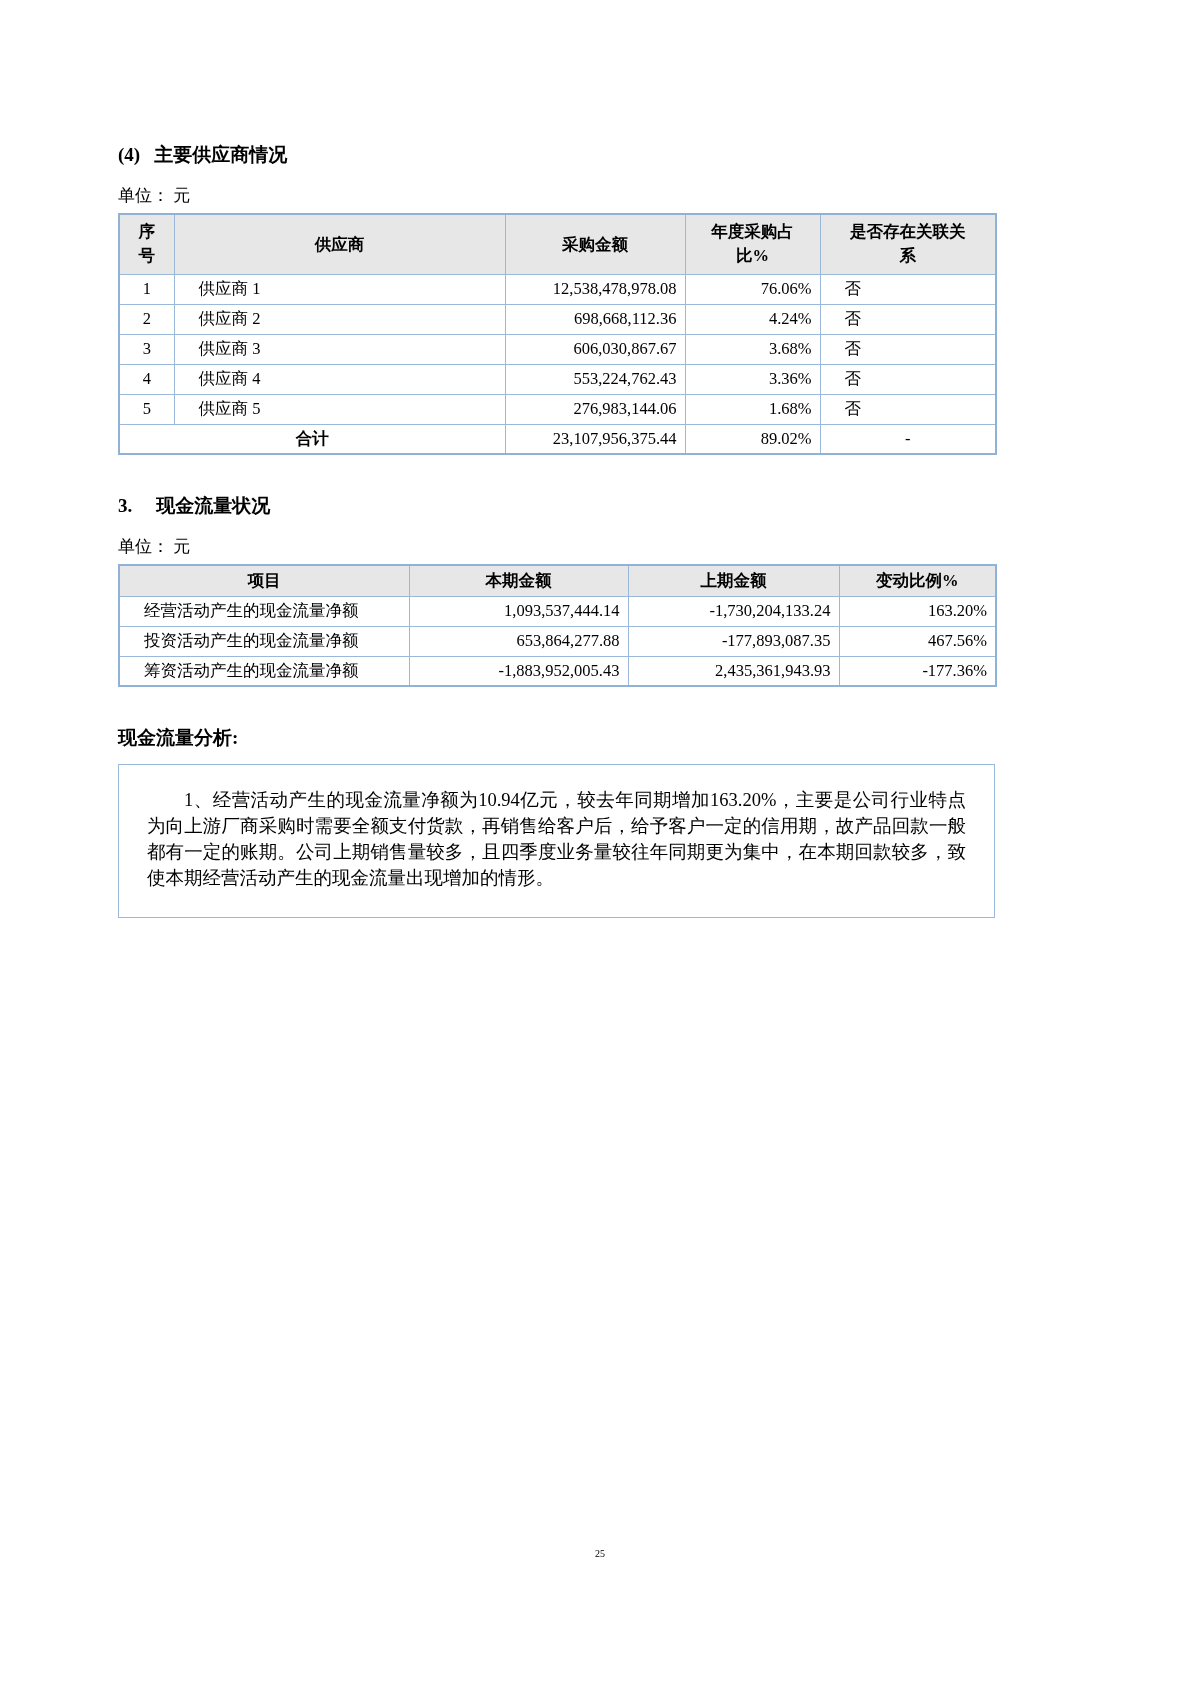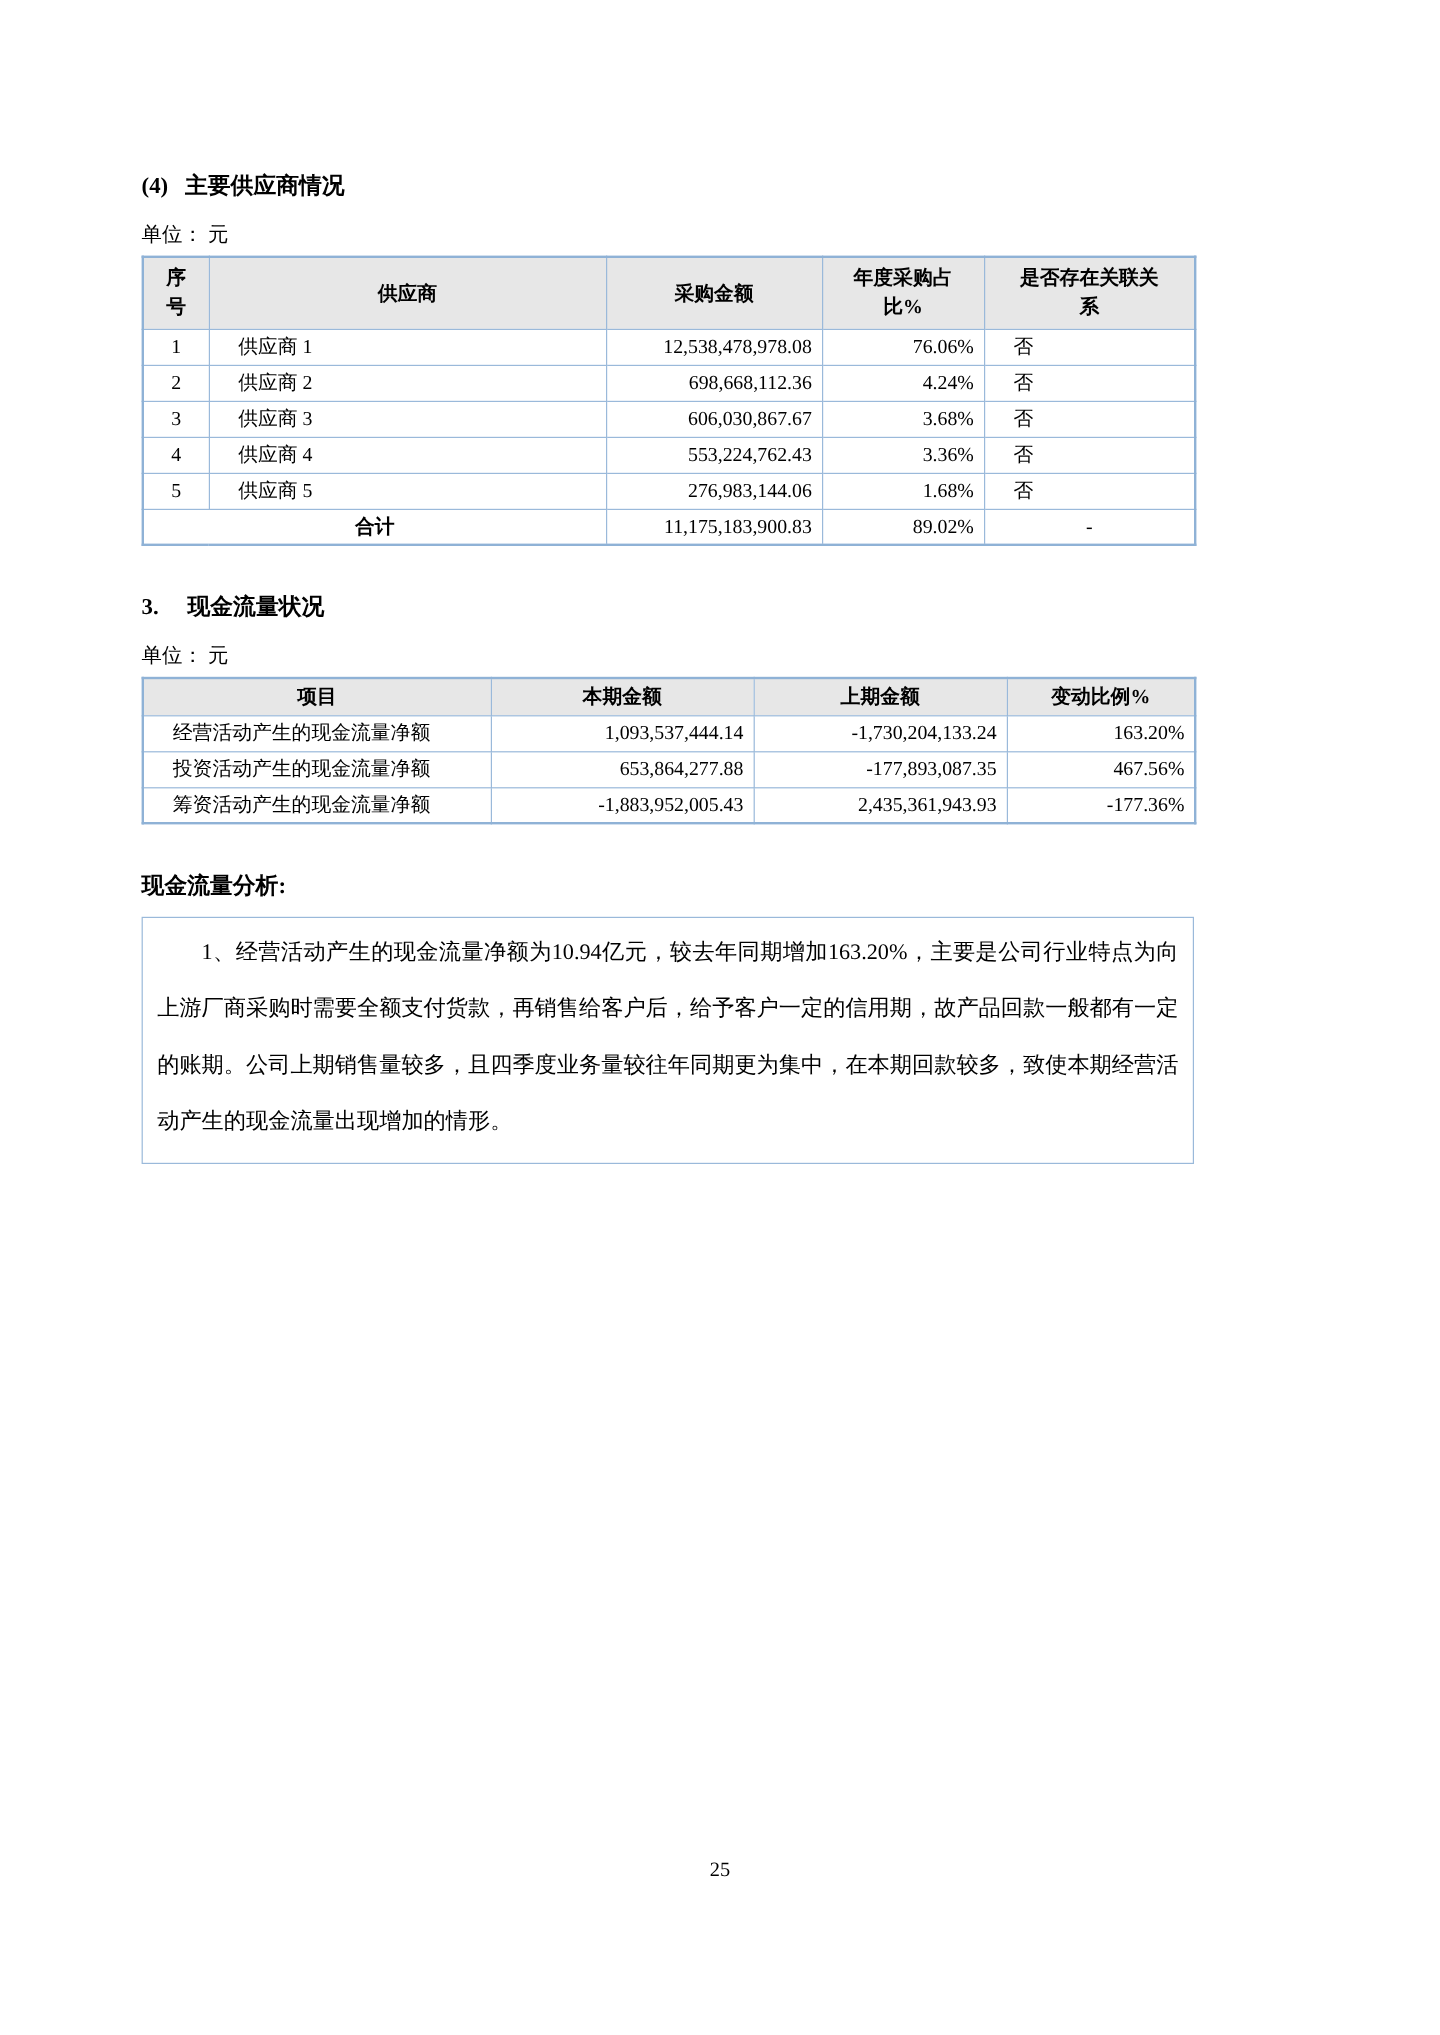--- a/index.html
+++ b/index.html
@@ -57,32 +57,32 @@
     margin:38px 0 0 0;
     font-size:19px;font-weight:bold;
   }
   .analysis-box{
     margin-top:13px;
     border:1.5px solid #9ab9da;
     padding:6px 12px 10px 12px;
     box-sizing:border-box;
   }
   .analysis-box p{
-    margin:0;
+    margin:16px;
     text-indent:2em;
     font-size:18.5px;
-    line-height:47px;
+    line-height:26px;
     text-align:justify;
   }
   .page-number{
     position:absolute;
     left:0;right:0;
     top:1548px;
     text-align:center;
-    font-size:17px;
+    font-size:10px;
   }
 </style>
 </head>
 <body>
 
 <div class="page">
   <div class="content">
 
     <div class="sec-heading">
       <span>(4)</span>
@@ -141,21 +141,21 @@
             <td class="c">5</td>
             <td class="l">供应商 5</td>
             <td class="r">276,983,144.06</td>
             <td class="r">1.68%</td>
             <td class="l">否</td>
           </tr>
         </tbody>
       <tfoot>
         <tr class="data-row">
           <td class="total-label" colspan="2">合计</td>
-          <td class="r">11,175,183,900.83</td>
+          <td class="r">23,107,956,375.44</td>
           <td class="r">89.02%</td>
           <td class="c">-</td>
         </tr>
       </tfoot>
     </table>
 
     <div class="sec-heading h3">
       <span>3.</span>
       <span>现金流量状况</span>
     </div>

